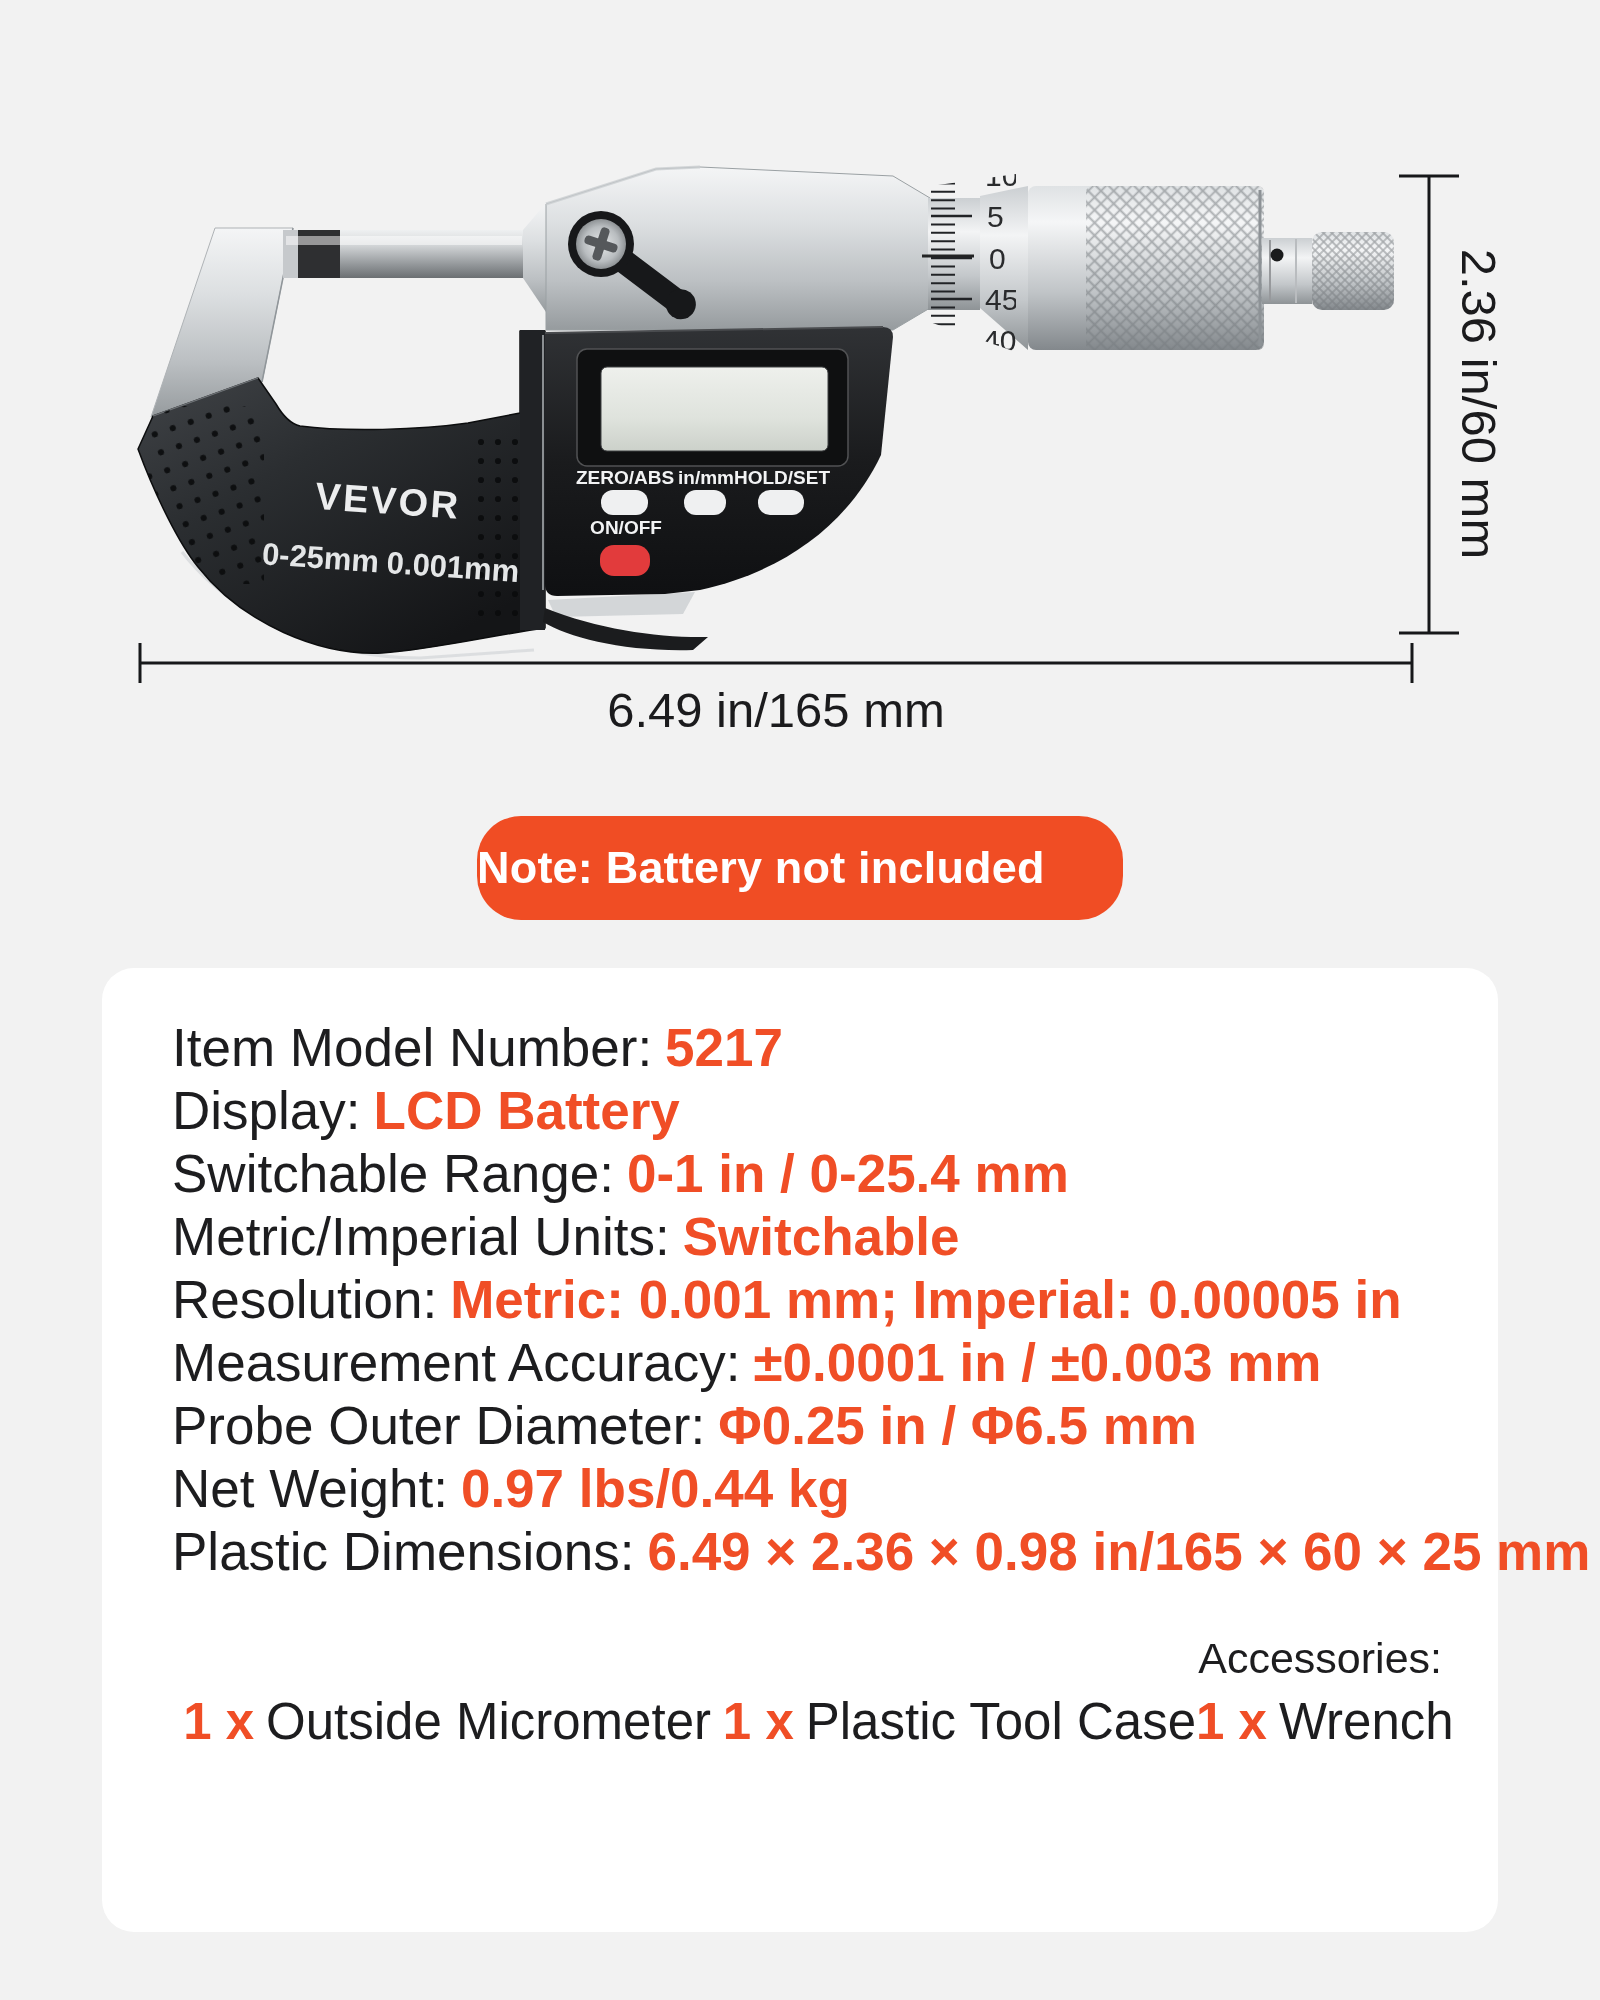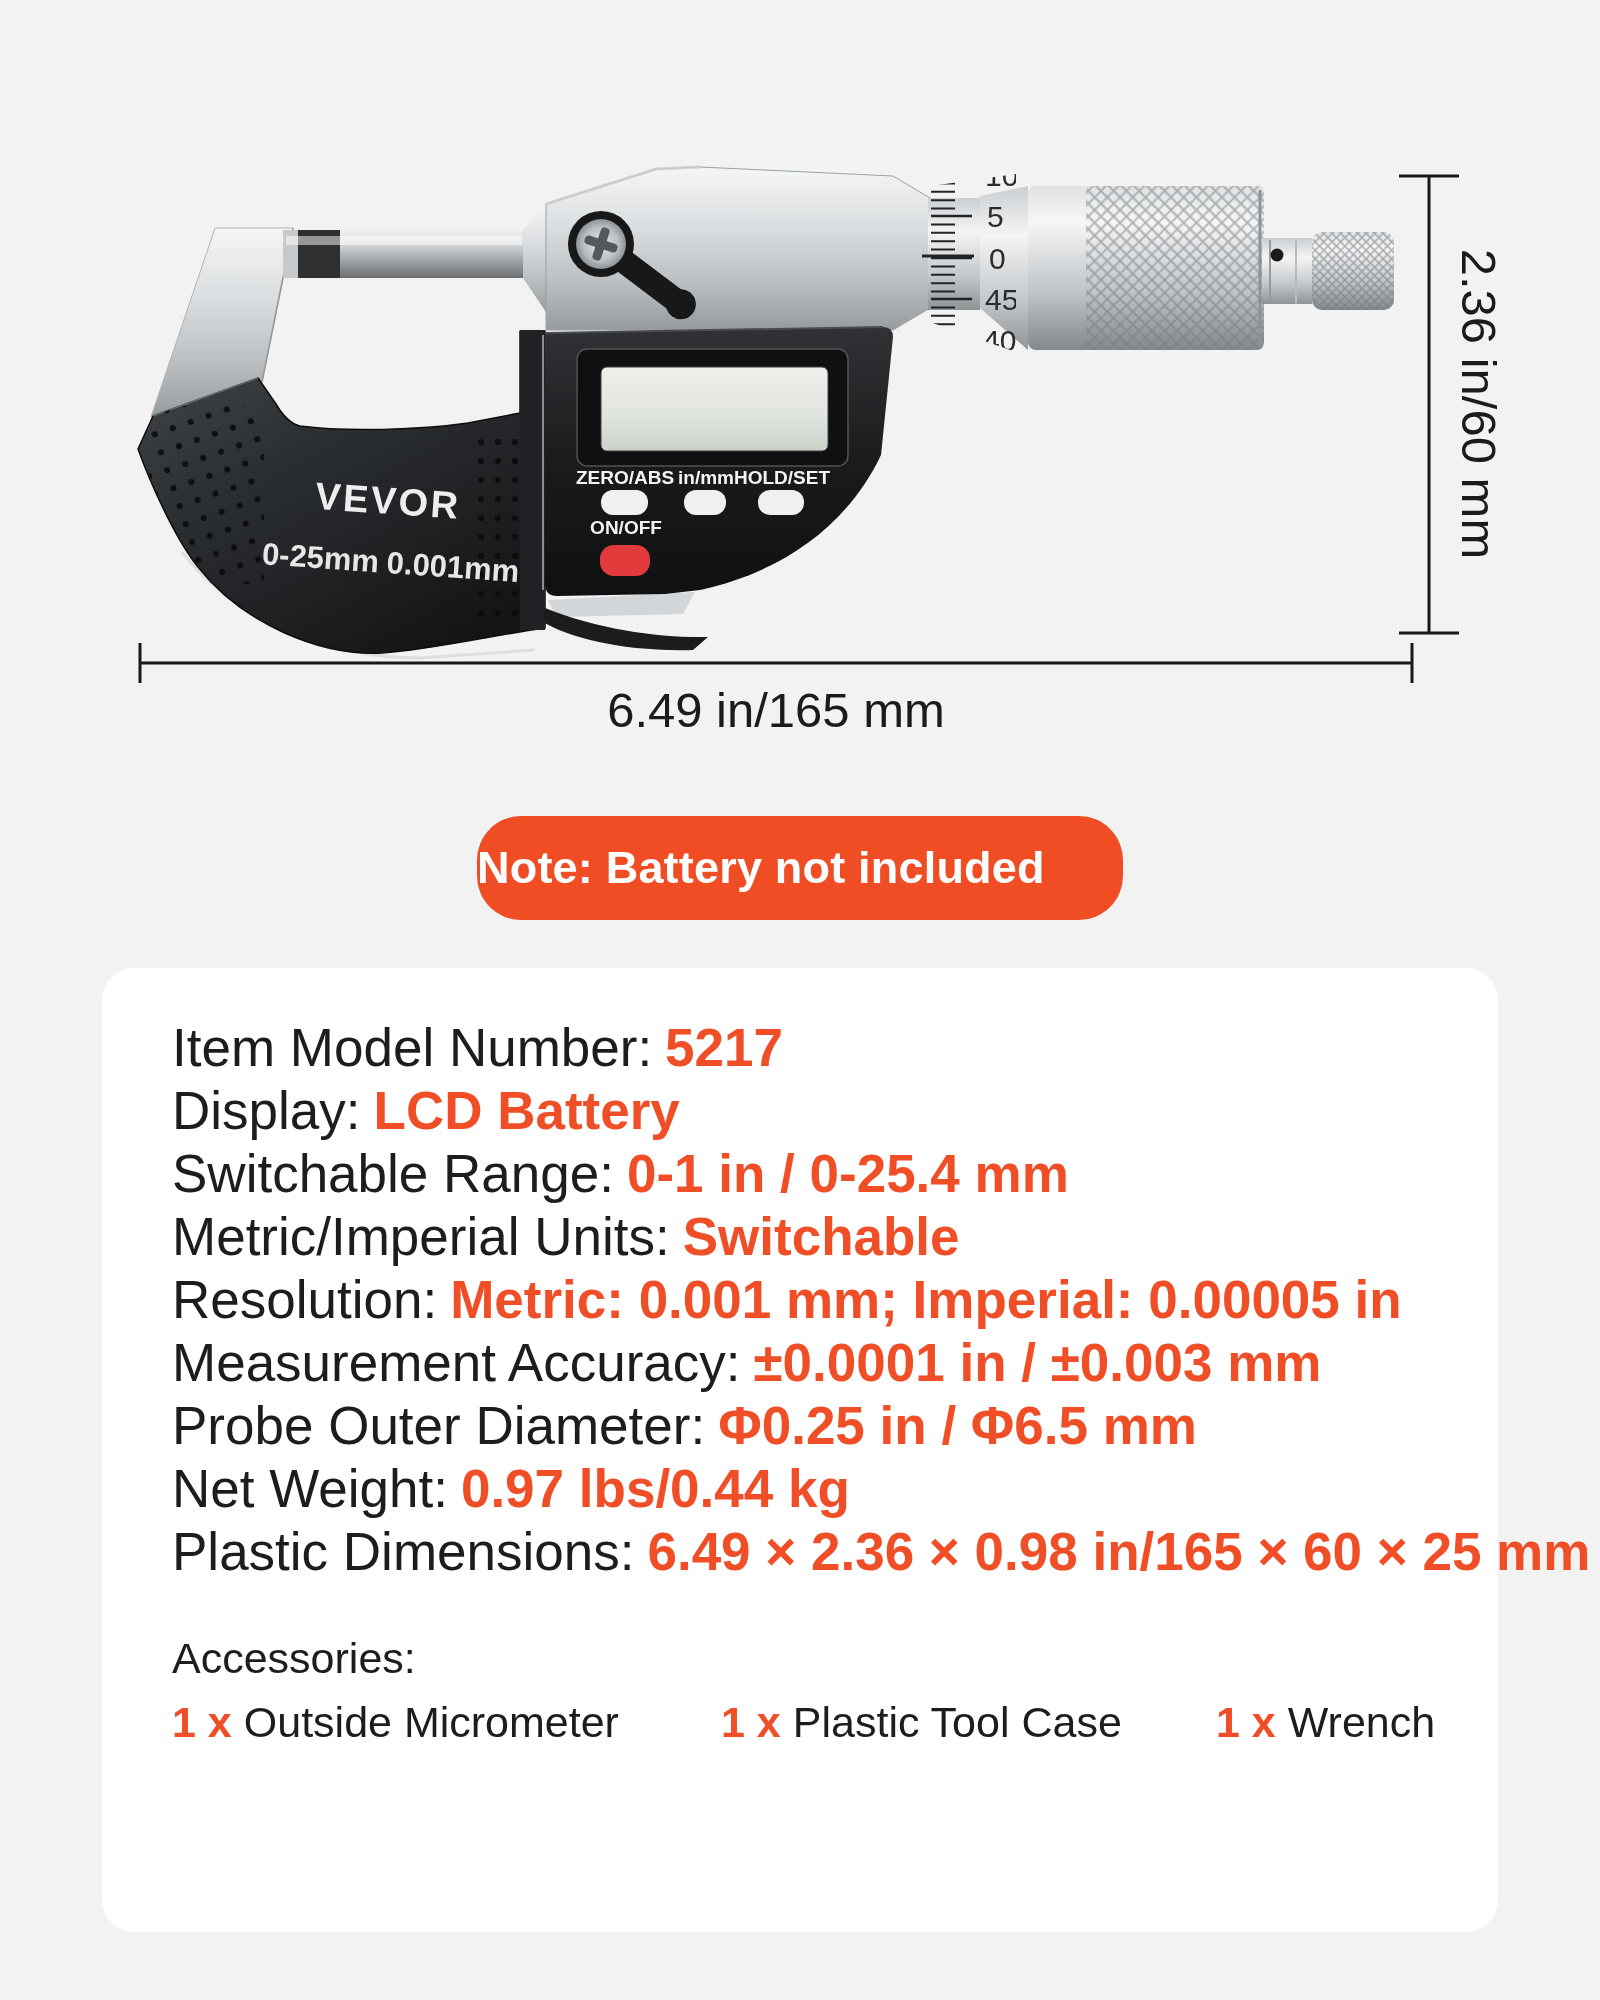--- a/index.html
+++ b/index.html
@@ -19,23 +19,23 @@
   .note-pill span{color:#ffffff;font-size:45px;font-weight:bold;letter-spacing:.2px;}
   
   .spec-card{
     position:absolute;left:102px;top:968px;width:1396px;height:964px;
     background:#ffffff;border-radius:32px;box-sizing:border-box;
     padding:48px 56px 0 70px;
   }
   .spec-line{font-size:53px;line-height:63px;color:#1d1d1f;white-space:nowrap;}
   .spec-label{color:#1d1d1f;font-weight:normal;}
   .spec-value{color:#F04E26;font-weight:bold;margin-left:13px;}
-  .acc-block{margin-top:44px;}
+  .acc-block{margin-top:44px;text-align:right;}
   .acc-title{font-size:43px;line-height:63px;color:#1d1d1f;}
-  .acc-row{display:grid;grid-template-columns:539px 485px auto;font-size:43px;line-height:64px;color:#1d1d1f;white-space:nowrap;gap:10px;}
+  .acc-row{display:grid;grid-template-columns:539px 485px auto;font-size:51px;line-height:64px;color:#1d1d1f;white-space:nowrap;}
   .acc-qty{color:#F04E26;font-weight:bold;margin-right:12px;}
   .acc-name{color:#1d1d1f;}
   svg text{font-family:"Liberation Sans",sans-serif;}
 </style>
 </head>
 <body>
 
 <div class="figure-wrap">
 <svg width="1600" height="760" viewBox="0 0 1600 760">
   <defs>

